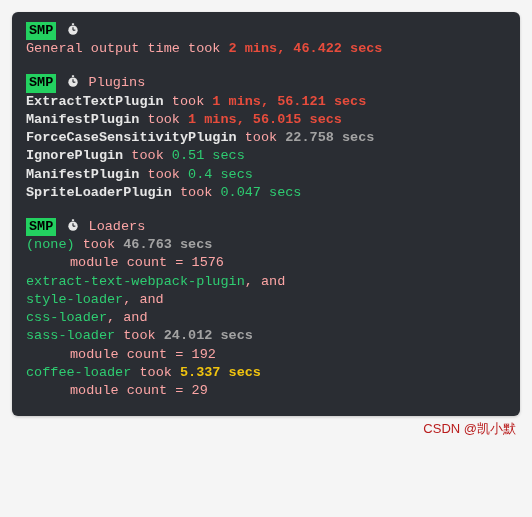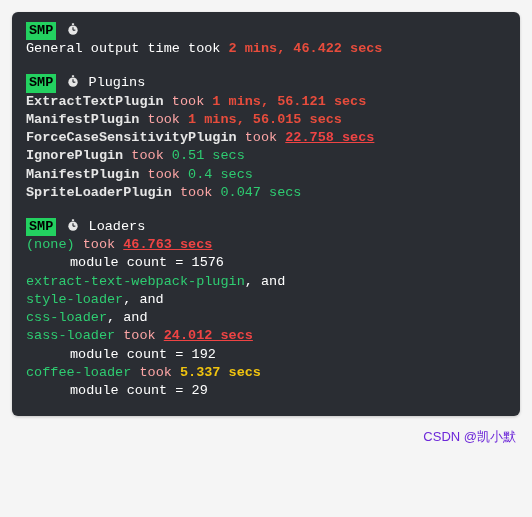--- a/index.html
+++ b/index.html
@@ -30,34 +30,34 @@
   }
   .icon-stopwatch {
     display: inline-block;
     width: 14px;
     height: 14px;
     vertical-align: -2px;
     position: relative;
     margin-left: 2px;
   }
   .icon-stopwatch svg { display:block; }
-  .white { color: #ffffff; }
+  .white { color: #fca5a5; }
   .red { color: #e74c3c; font-weight: bold; }
-  .orange { color: #ef4444; font-weight: bold; text-decoration: underline; }
+  .orange { color: #a3a3a3; font-weight: bold; }
   .yellow { color: #f1c40f; font-weight: bold; }
   .green { color: #2ecc71; font-weight: normal; }
   .plugin { color: #e6e6e6; font-weight: bold; text-align: right; }
   .muted { color: #fca5a5; }
   .section { margin-top: 16px; }
   .indent { padding-left: 44px; }
   .watermark {
-    color: #6d28d9;
+    color: #b91c1c;
     font-size: 13px;
     text-align: right;
-    padding: 12px 4px 0 0;
+    padding: 4px 4px 0 0;
     font-family: Arial, sans-serif;
   }
 </style>
 </head>
 <body>
 
 <div class="terminal">
 
   <div>
     <span class="smp-badge">SMP</span>

